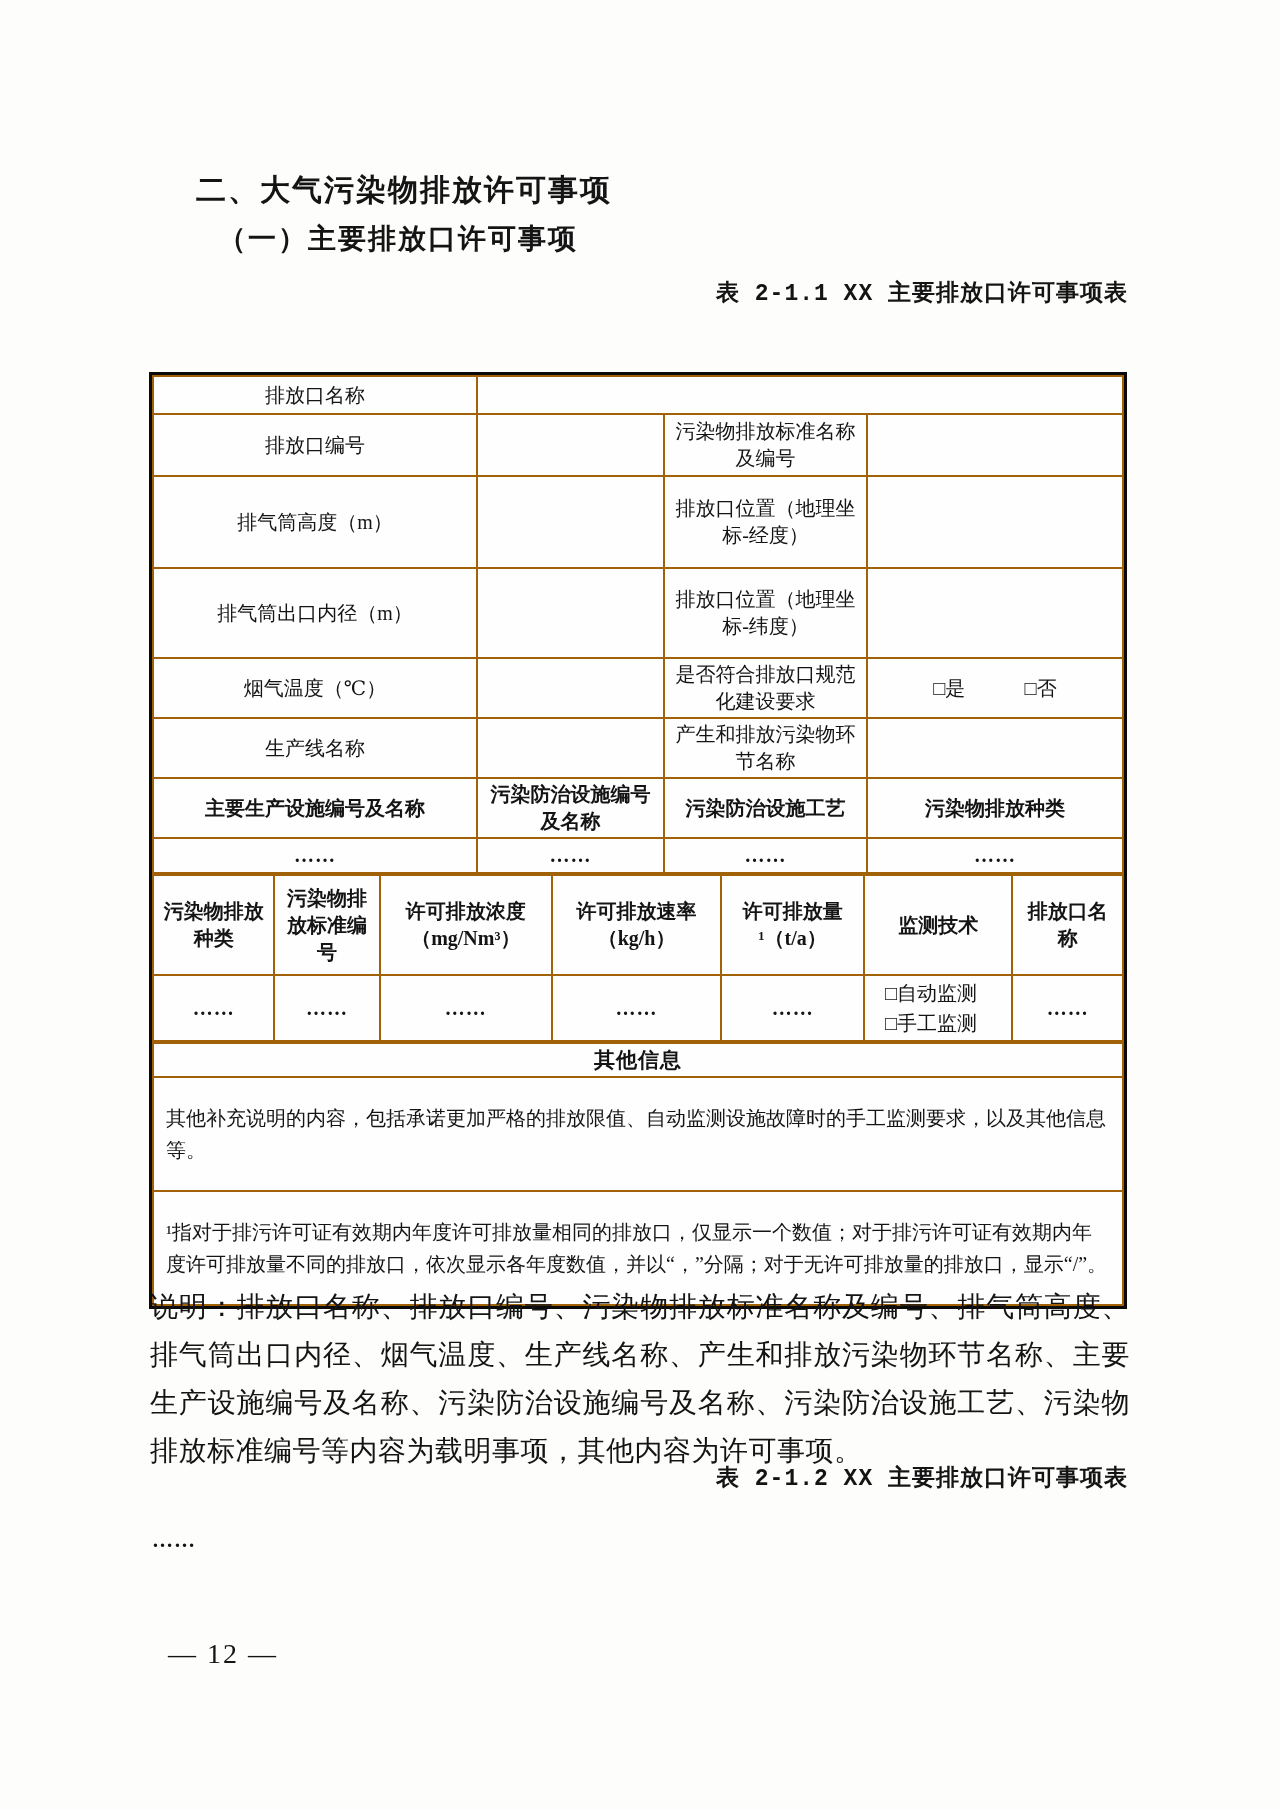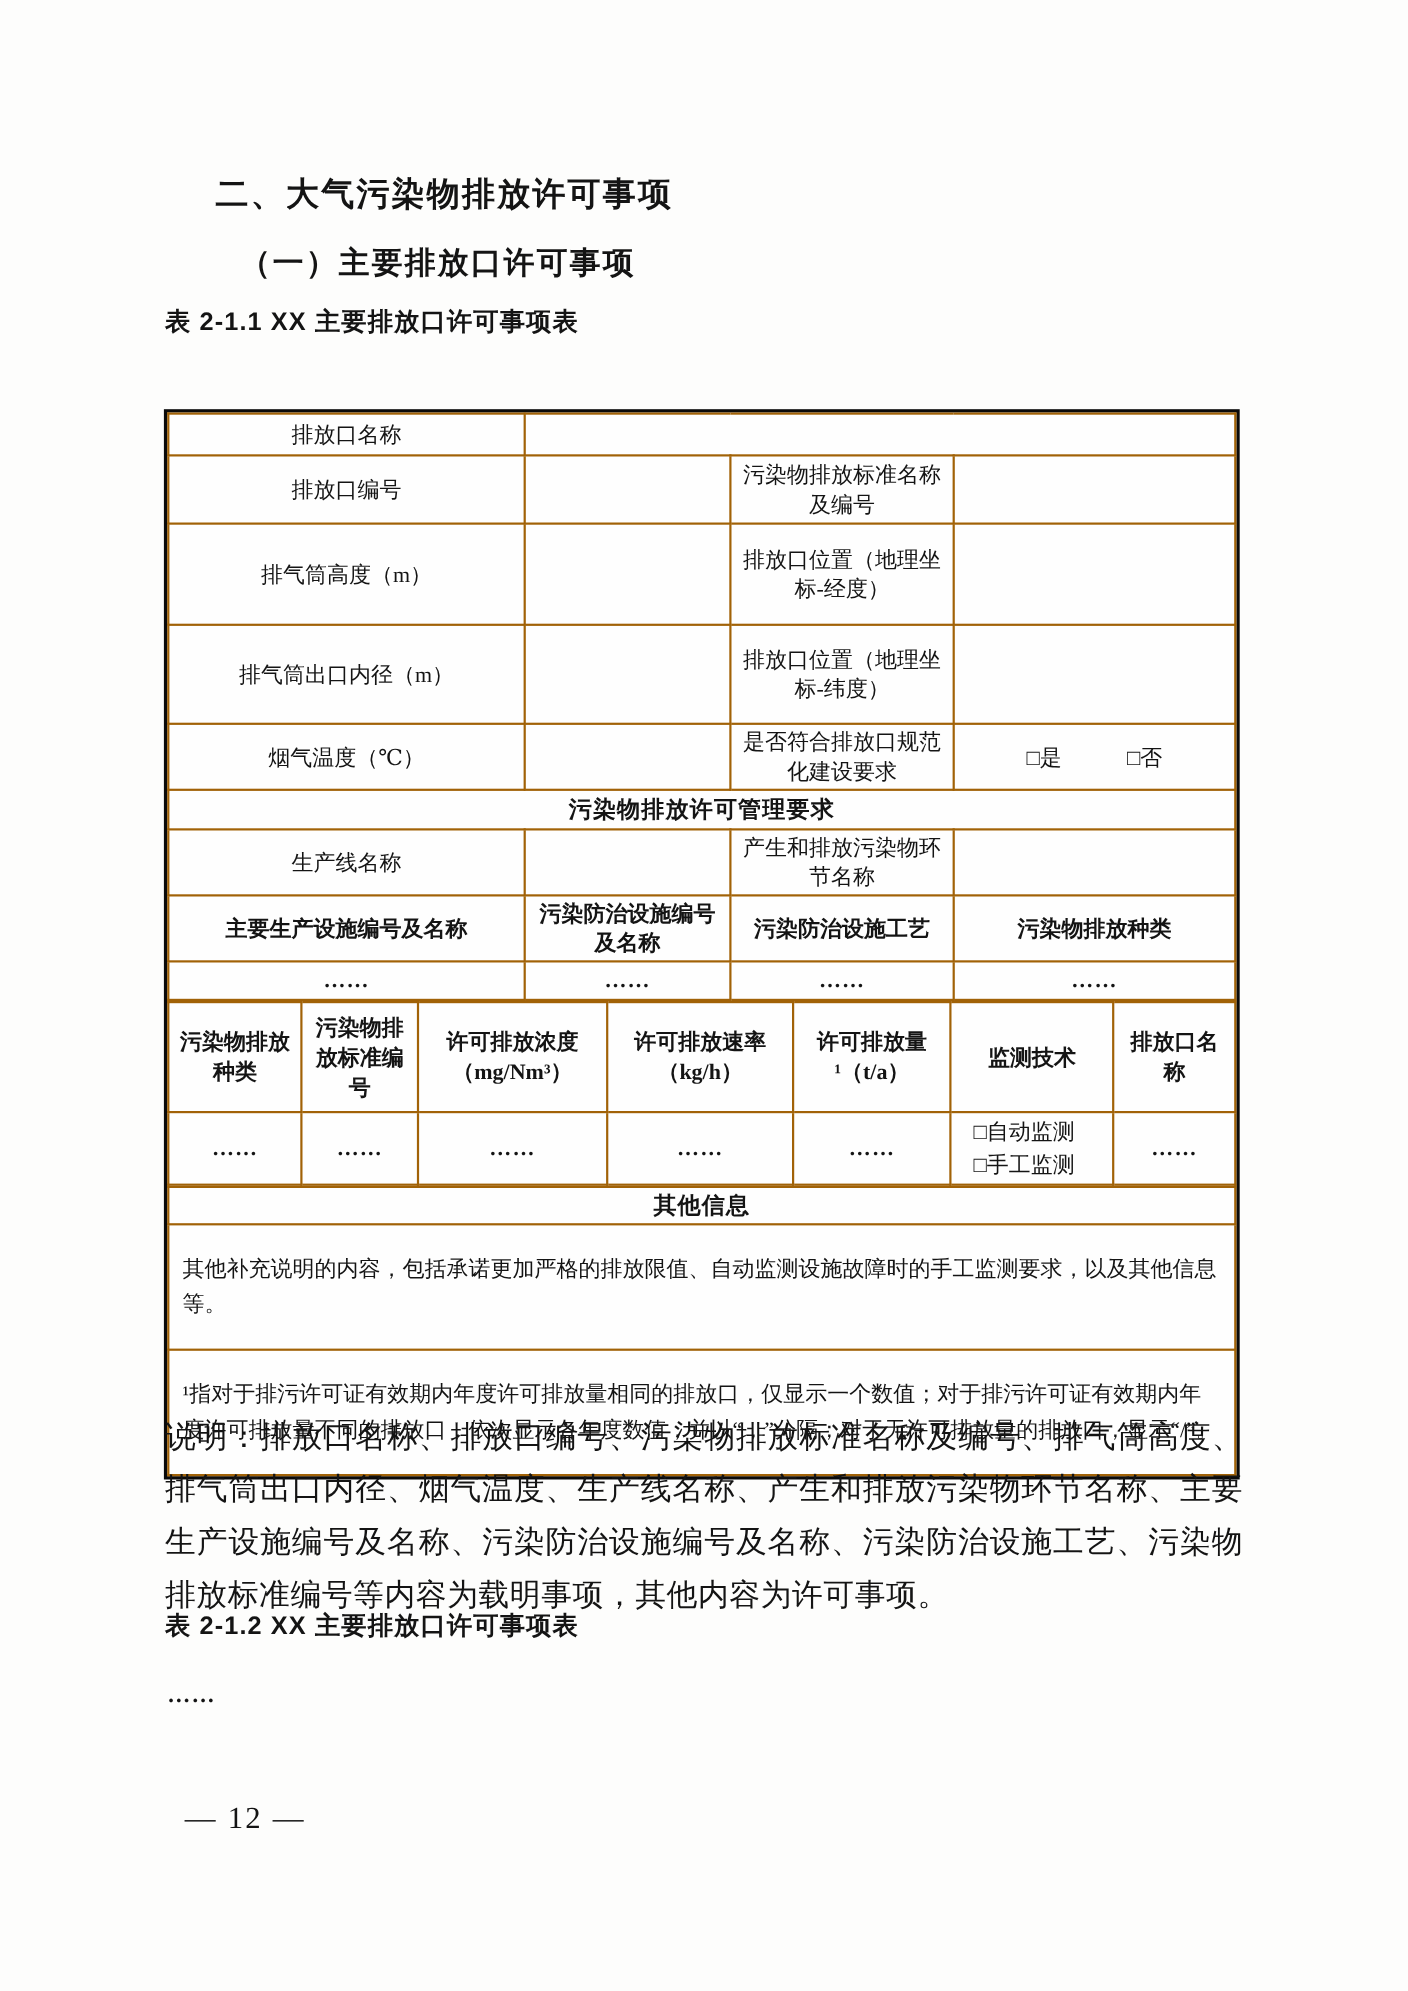--- a/index.html
+++ b/index.html
@@ -5,33 +5,33 @@
   html,body{margin:0;padding:0;}
   body{
     width:1280px;height:1810px;
     background:#fdfdfc;
     position:relative;
     font-family:"Liberation Serif","DejaVu Serif",serif;
     color:#141414;
     -webkit-font-smoothing:antialiased;
   }
   .h1{
-    position:absolute;left:196px;top:156px;
+    position:absolute;left:196px;top:170px;
     font-family:Liberation Mono, monospace;
     font-weight:700;font-size:30px;letter-spacing:2px;
   }
   .h2{
     position:absolute;left:218px;top:220px;
     font-family:"Liberation Serif","DejaVu Serif",serif;
     font-weight:700;font-size:28px;letter-spacing:2px;
   }
   .tcaption{
     position:absolute;left:150px;width:978px;
-    text-align:left;
-    font-family:Liberation Sans, sans-serif;
+    text-align:right;
+    font-family:Liberation Mono, monospace;
     font-weight:700;font-size:23px;letter-spacing:1px;
   }
   .tcaption1{top:277px;}
   .tcaption2{top:1462px;}
   .tablewrap{
     position:absolute;left:149px;top:372px;width:978px;
     border:3px solid #0a0a0a;
     background:#fefefe;
     box-sizing:border-box;
   }
@@ -113,23 +113,20 @@
     <tr style="height:58px">
       <td>烟气温度（℃）</td>
       <td></td>
       <td>是否符合排放口规范化建设要求</td>
       <td>
         <div class="opts">
           <span>□是</span>
           <span>□否</span>
         </div>
       </td>
-    </tr>
-    <tr style="height:36px">
-      <td colspan="4" class="sec">污染物排放许可管理要求</td>
     </tr>
     <tr style="height:60px">
       <td>生产线名称</td>
       <td></td>
       <td>产生和排放污染物环节名称</td>
       <td></td>
     </tr>
     <tr style="height:60px">
       <td class="hd">主要生产设施编号及名称</td>
       <td class="hd">污染防治设施编号及名称</td>

